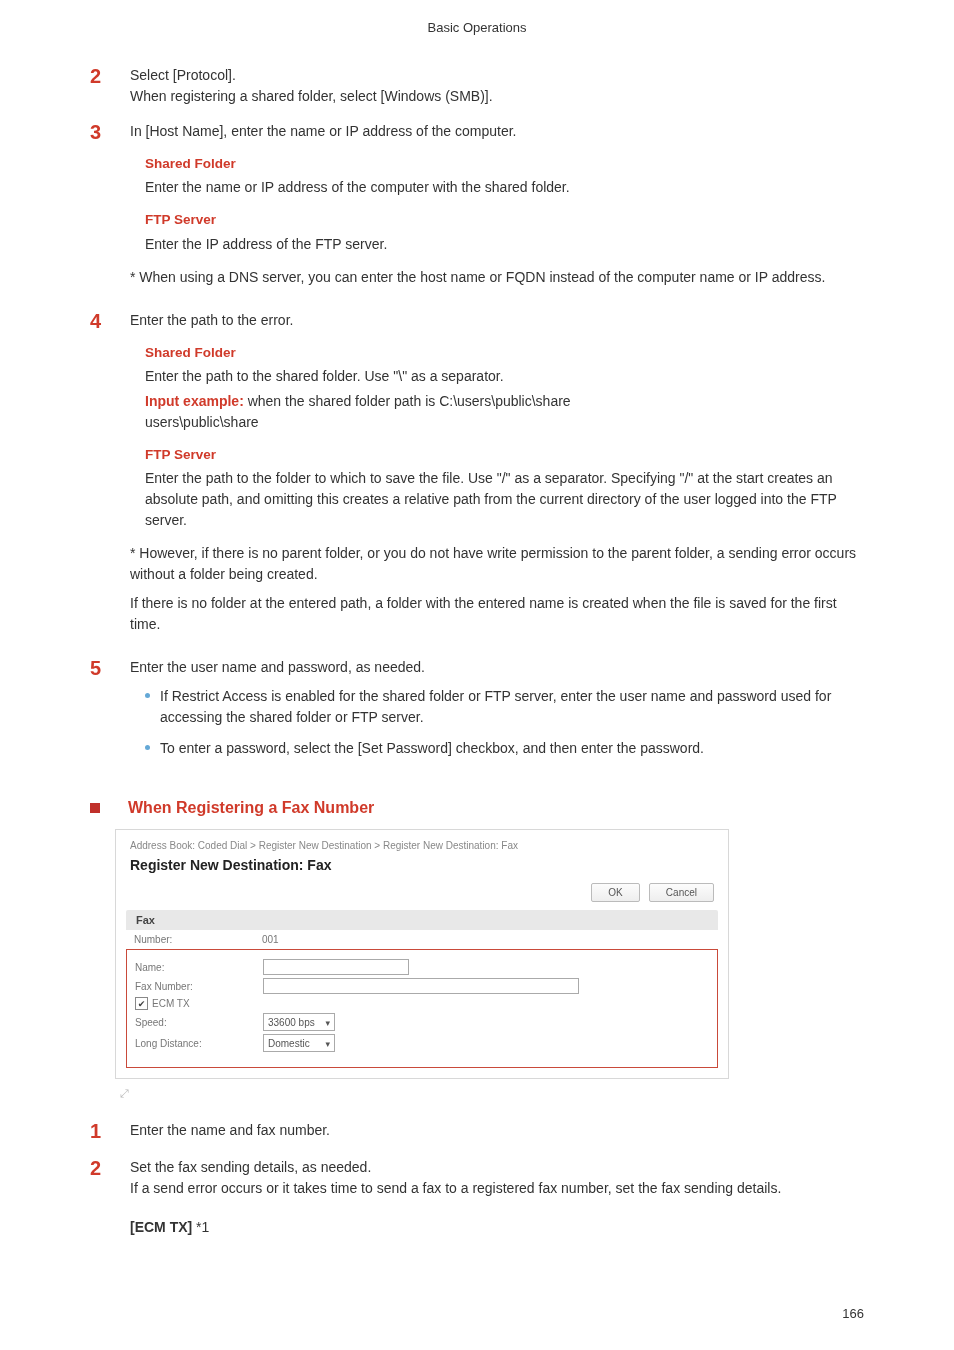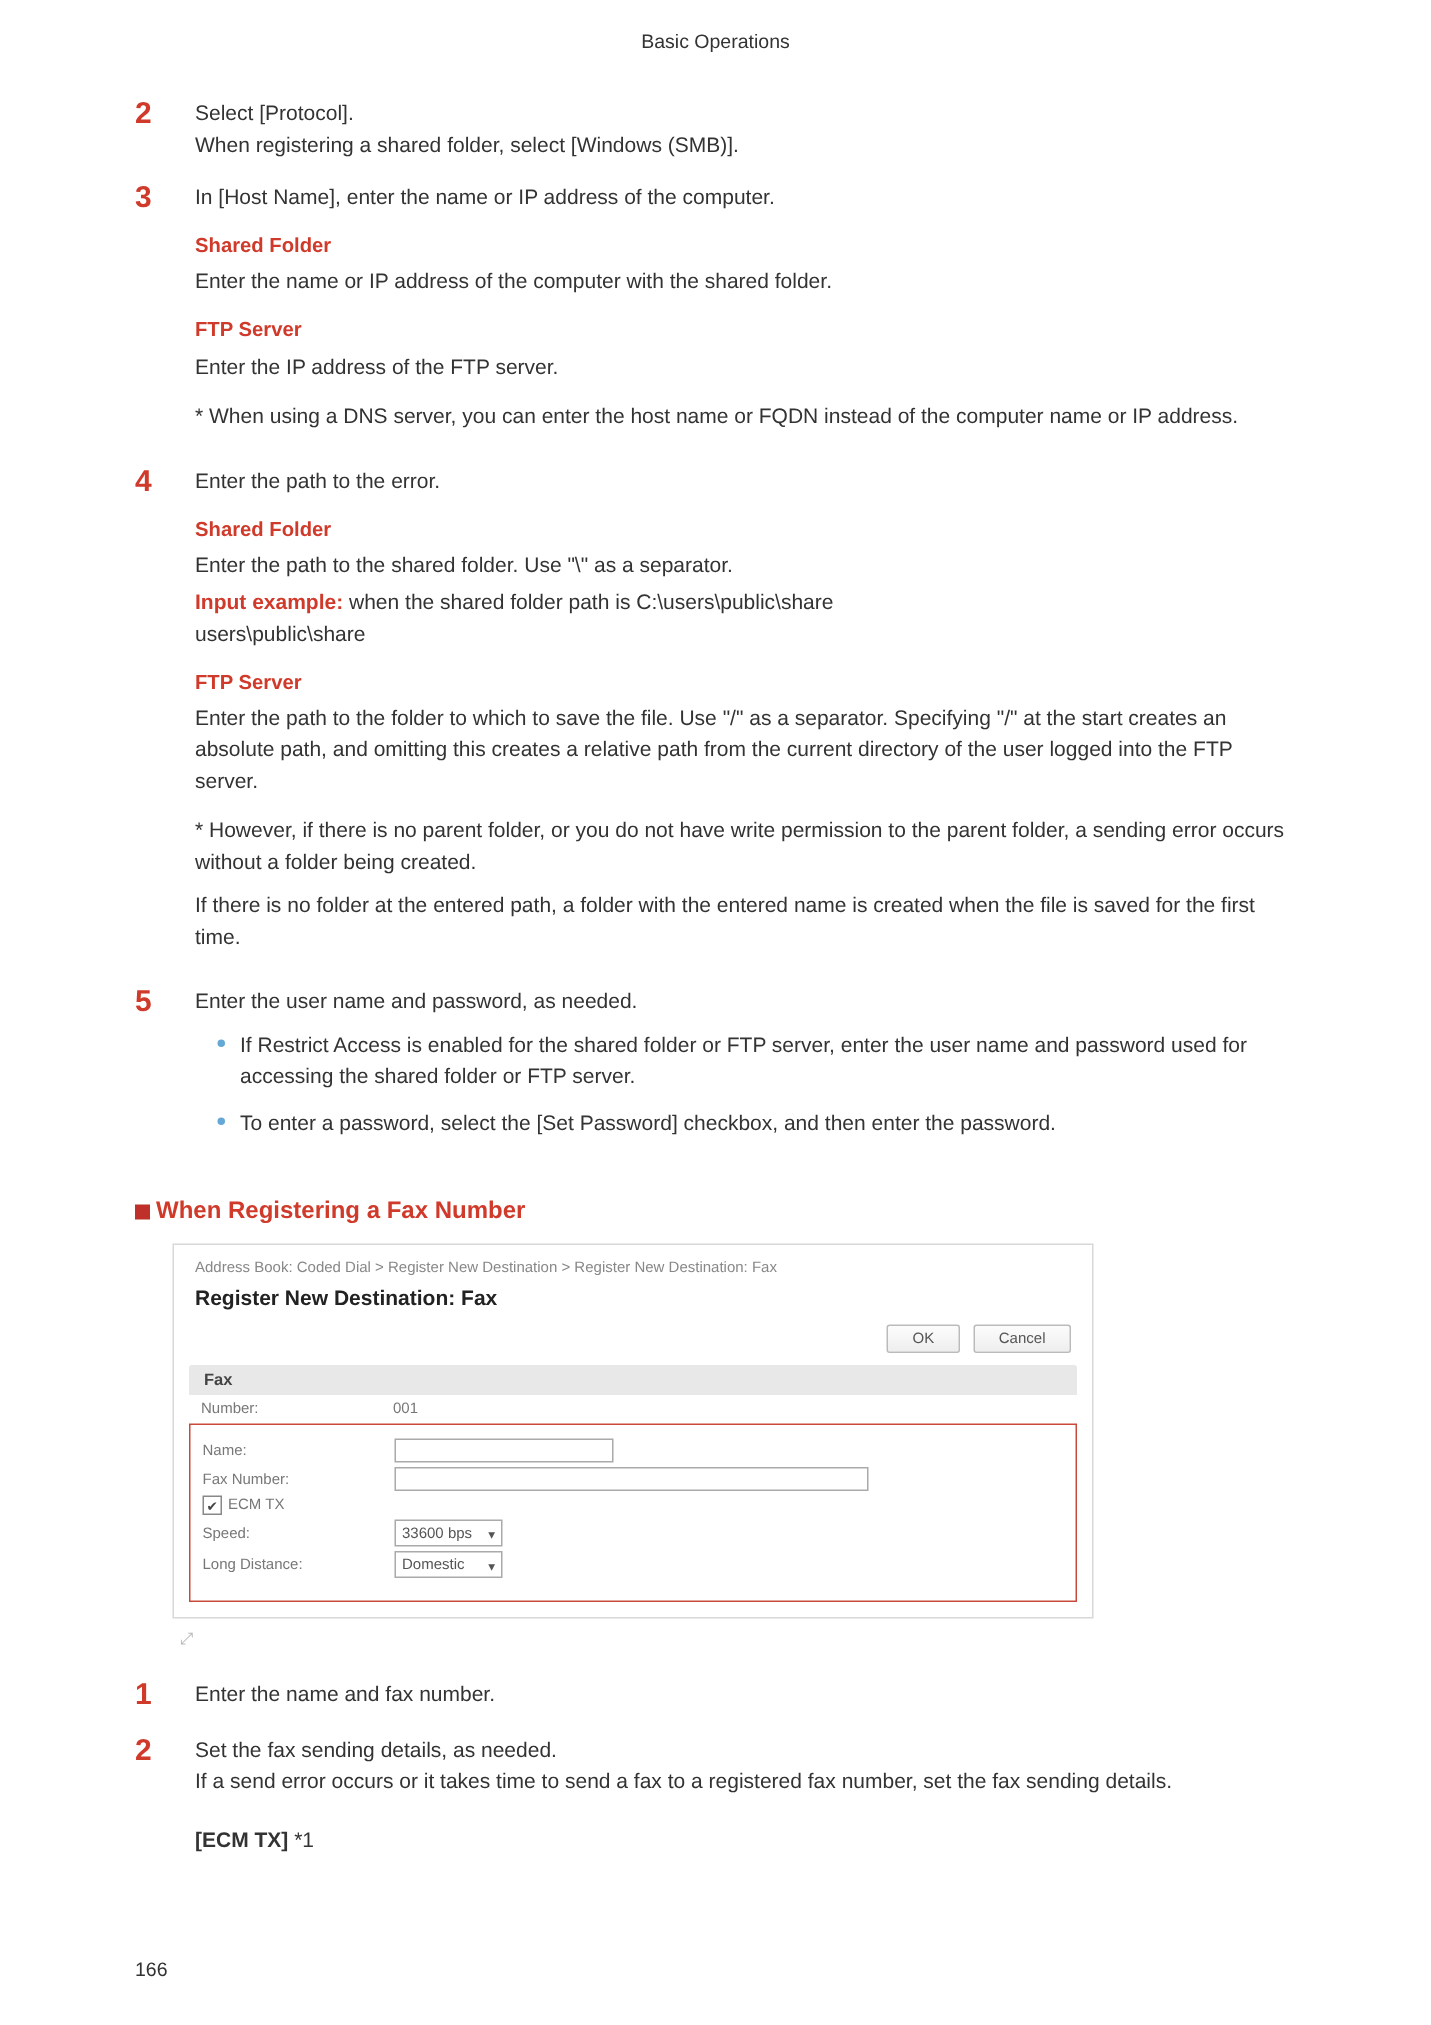--- a/index.html
+++ b/index.html
@@ -31,20 +31,21 @@
     font-size: 20px;
     font-weight: bold;
     color: #d03a2a;
     font-family: Arial, sans-serif;
   }
   .step-body {
     flex: 1;
     line-height: 1.5;
   }
   .sub-block {
+    margin-left: 15px;
     margin-top: 12px;
     margin-bottom: 12px;
   }
   .sub-heading {
     color: #d03a2a;
     font-weight: bold;
     font-size: 13.5px;
     margin-bottom: 3px;
   }
   .input-example {
@@ -67,20 +68,21 @@
     background: #64a8d6;
     border-radius: 50%;
     margin-top: 7px;
     margin-right: 10px;
     flex-shrink: 0;
   }
   .section-heading {
     display: flex;
     align-items: center;
     margin: 30px 0 12px 0;
+    gap: 24px;
   }
   .section-square {
     width: 10px;
     height: 10px;
     background: #c0302a;
     margin-right: 4px;
   }
   .section-title {
     color: #d03a2a;
     font-weight: bold;
@@ -197,21 +199,21 @@
     padding: 4px 8px 0 8px;
     font-size: 10px;
     color: #777;
   }
   .expand-icon {
     margin: 4px 0 0 30px;
     color: #b8b8b8;
     font-size: 11px;
   }
   .page-num {
-    text-align: left;
+    text-align: right;
     margin-top: 60px;
     font-size: 13px;
     color: #333;
   }
 </style>
 </head>
 <body>
 
 <div class="page">
   <div class="header-title">Basic Operations</div>

